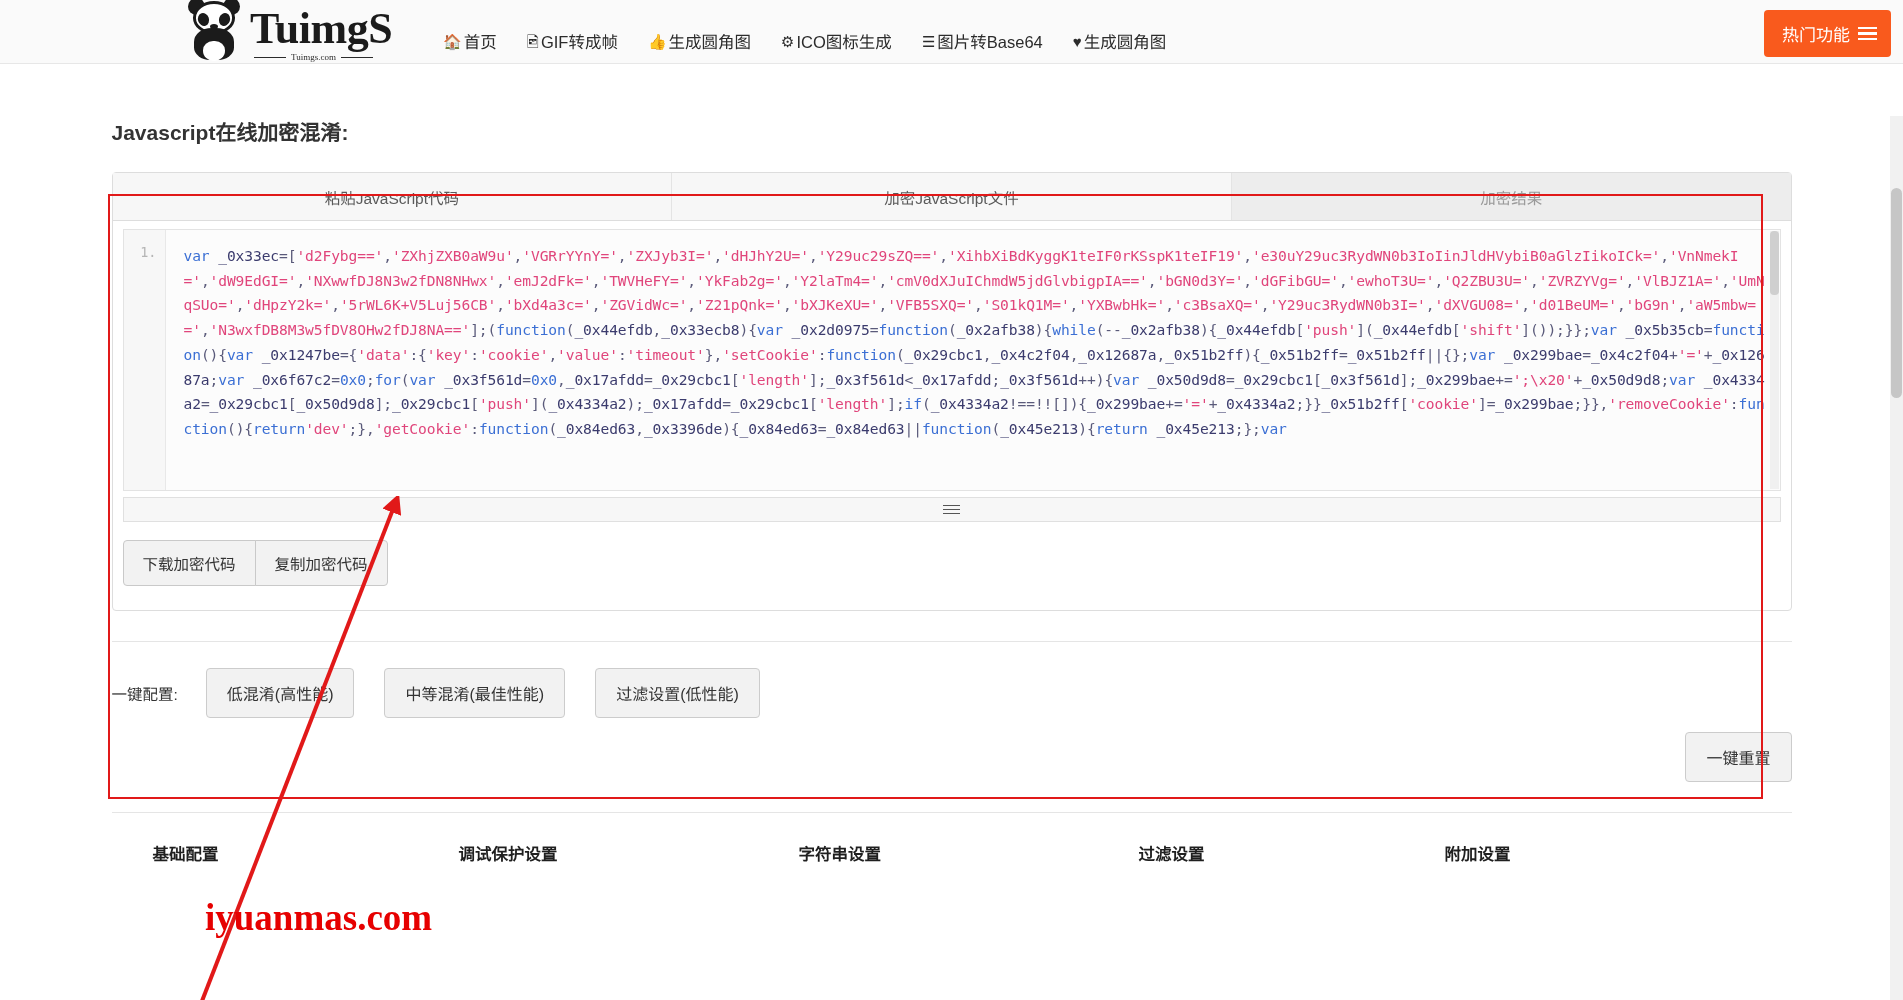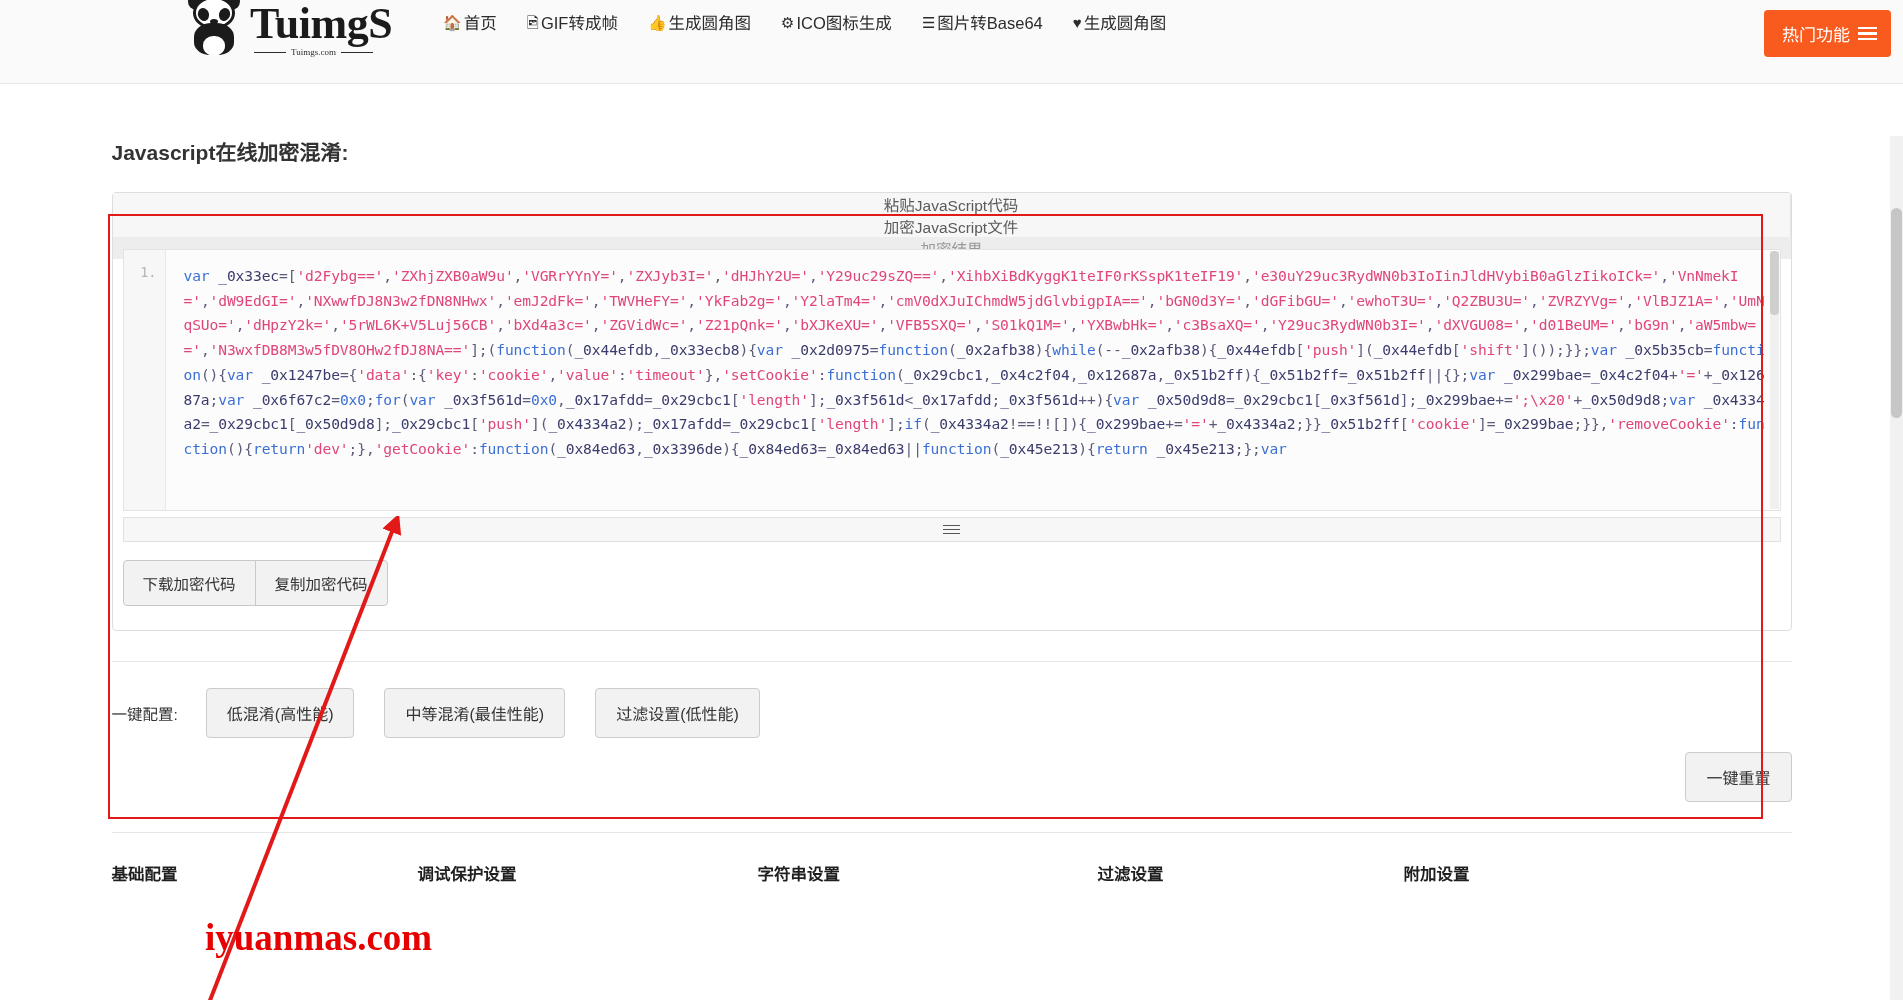--- a/index.html
+++ b/index.html
@@ -8,25 +8,25 @@
     margin: 0; padding: 0;
     width: 1903px; height: 1000px;
     overflow: hidden;
     background: #ffffff;
     font-family: "Liberation Sans", "DejaVu Sans", sans-serif;
   }
 
   
   .navbar {
     position: relative;
-    height: 84px;
+    height: 64px;
     background: #fafafa;
     border-bottom: 1px solid #e7e7e7;
     display: flex;
-    align-items: flex-start;
+    align-items: flex-end;
     padding: 0 0 0 0;
   }
   .brand {
     display: flex;
     align-items: center;
     margin-left: 186px;
     gap: 8px;
     text-decoration: none;
   }
   .panda {
@@ -140,21 +140,20 @@
     background: #fff;
     margin: 0 10px;
   }
 
   .tabs {
     display: flex;
     background: #f7f7f7;
     border-bottom: 1px solid #ddd;
     border-radius: 4px 4px 0 0;
     height: 48px;
-    flex-direction: column;
   }
   .tab {
     flex: 1 1 0;
     display: flex;
     align-items: center;
     justify-content: center;
     font-size: 15.5px;
     color: #5a5a5a;
     cursor: pointer;
     border-right: 1px solid #e4e4e4;
@@ -298,20 +297,21 @@
     font-family: "Liberation Sans", sans-serif;
   }
   .hr2 {
     border: 0; border-top: 1px solid #e5e5e5;
     margin: 30px 10px 0 10px;
   }
 
   .cfg-cols {
     display: flex;
     padding: 28px 10px 0 10px;
+    justify-content: center;
   }
   .cfg-col {
     font-size: 16.5px;
     font-weight: bold;
     color: #1f1f1f;
   }
   .cfg-col:nth-child(1) { width: 306px; }
   .cfg-col:nth-child(2) { width: 340px; }
   .cfg-col:nth-child(3) { width: 340px; }
   .cfg-col:nth-child(4) { width: 306px; }

